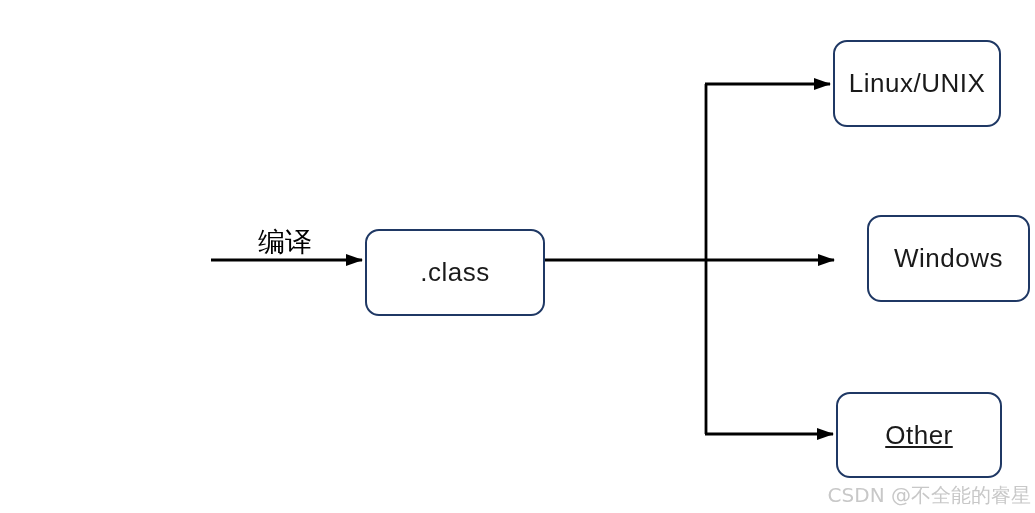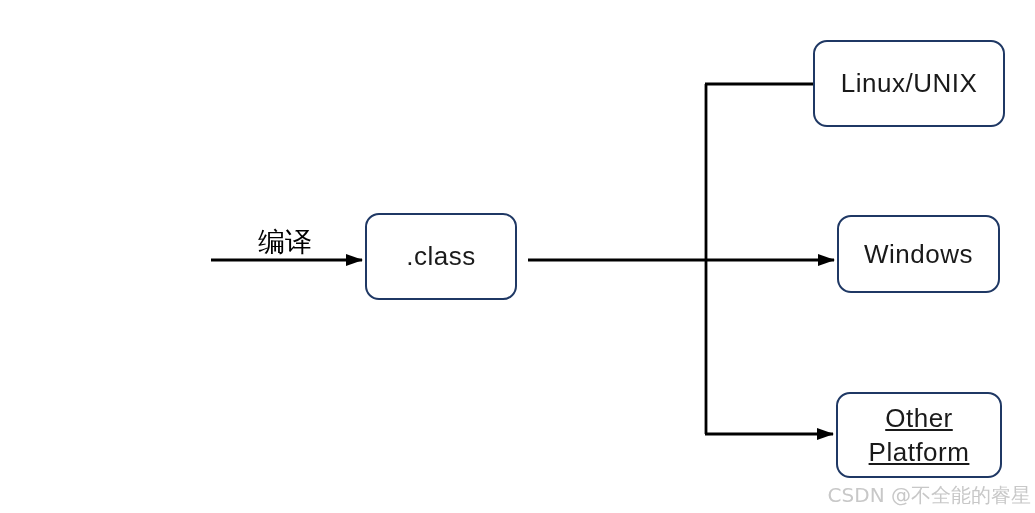--- a/index.html
+++ b/index.html
@@ -31,23 +31,23 @@
     align-items: center;
     justify-content: center;
     font-size: 26px;
     letter-spacing: 0.5px;
     color: #1a1a1a;
     text-align: center;
     line-height: 1.32;
   }
 
   .node-java   { left: 48px;  top: 216px; width: 162px; height: 87px; }
-  .node-class  { left: 365px; top: 213px; width: 152px; height: 87px; }
-  .node-linux  { left: 813px; top: 40px;  width: 192px; height: 87px; }
-  .node-win    { left: 837px; top: 215px; width: 163px; height: 78px; }
+  .node-class  { left: 365px; top: 229px; width: 180px; height: 87px; }
+  .node-linux  { left: 833px; top: 40px;  width: 168px; height: 87px; }
+  .node-win    { left: 867px; top: 215px; width: 163px; height: 87px; }
   .node-other  { left: 836px; top: 392px; width: 166px; height: 86px; text-decoration: underline; }
 
   .edge-label {
     position: absolute;
     width: 120px;
     text-align: center;
     font-size: 27px;
     color: #000000;
     font-family: "DejaVu Sans", "Liberation Sans", sans-serif;
   }
@@ -95,21 +95,20 @@
   <div class="node node-linux">
     <span>Linux/UNIX</span>
   </div>
 
   <div class="node node-win">
     <span>Windows</span>
   </div>
 
   <div class="node node-other">
     <span>Other</span>
-    <span>Platform</span>
   </div>
 
   <div class="edge-label edge-label-compile">编译</div>
 
 
   <div class="watermark">CSDN @不全能的睿星</div>
 
 </div>
 
 </body></html>

